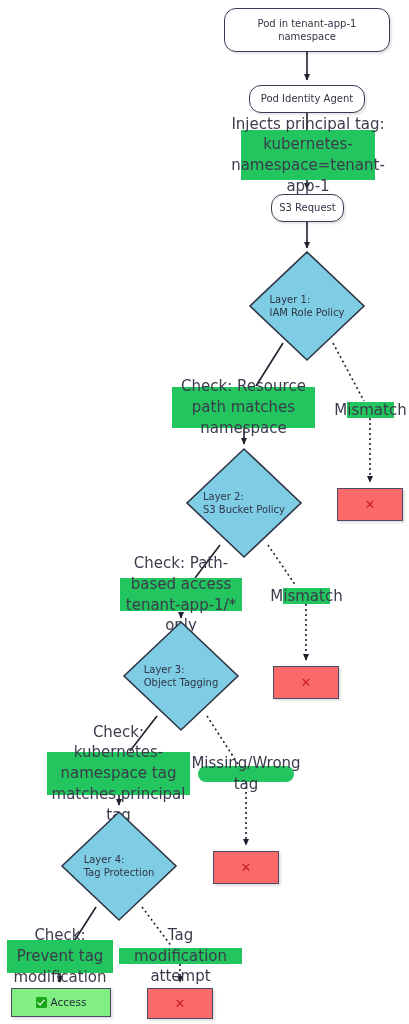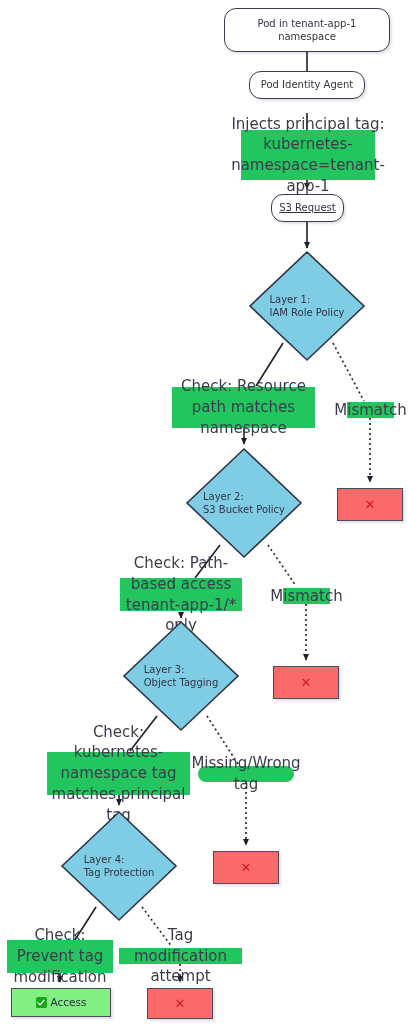--- a/index.html
+++ b/index.html
@@ -170,33 +170,33 @@
     </g>
   </svg>
 
   <div class="node rect" style="left:224px; top:8px; width:166px; height:44px;">
     <div>
       <div>Pod in tenant-app-1</div>
       <div>namespace</div>
     </div>
   </div>
 
-  <div class="node rect" style="left:249px; top:71px; width:116px; height:28px;">
+  <div class="node rect" style="left:249px; top:85px; width:116px; height:28px;">
     <span>Pod Identity Agent</span>
   </div>
 
   <div class="node chip" style="left:241px; top:130px; width:134px; height:50px;">
     <div>
       <div>Injects principal tag:</div>
       <div>kubernetes-</div>
       <div>namespace=tenant-app-1</div>
     </div>
   </div>
 
-  <div class="node rect" style="left:271px; top:194px; width:73px; height:28px;text-decoration:underline;">
+  <div class="node rect" style="left:271px; top:194px; width:73px; height:28px;">
     <span>S3 Request</span>
   </div>
 
   <div class="diamond-wrap" style="left:248px; top:250px; width:118px; height:112px;">
     <svg class="diamond-shape" viewBox="0 0 118 112">
       <polygon points="59,2 116,56 59,110 2,56" fill="#7fcce5" stroke="#2f3545" stroke-width="1.6"></polygon>
     </svg>
     <div class="diamond-label">
       <div>
         <div>Layer 1:</div>

